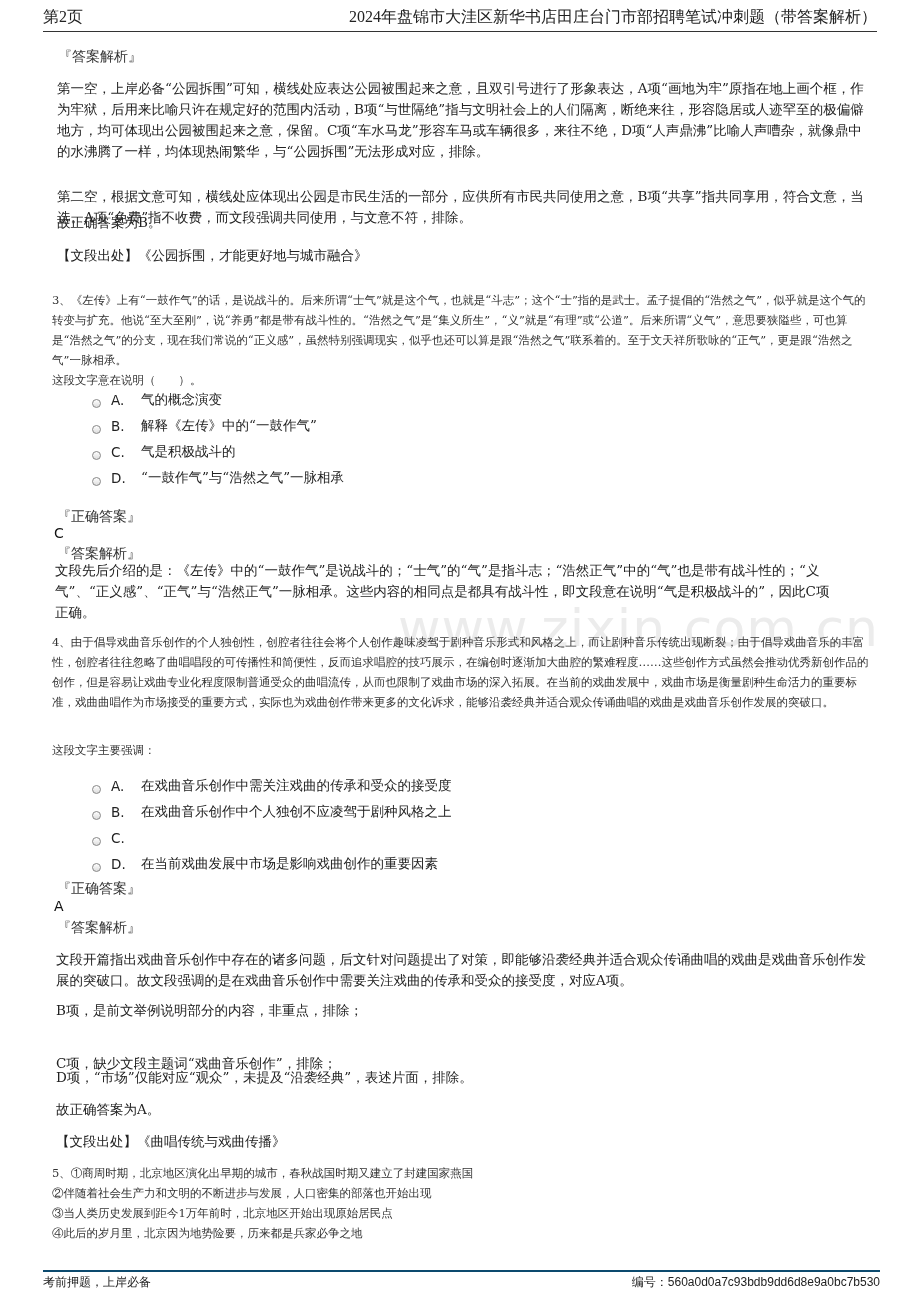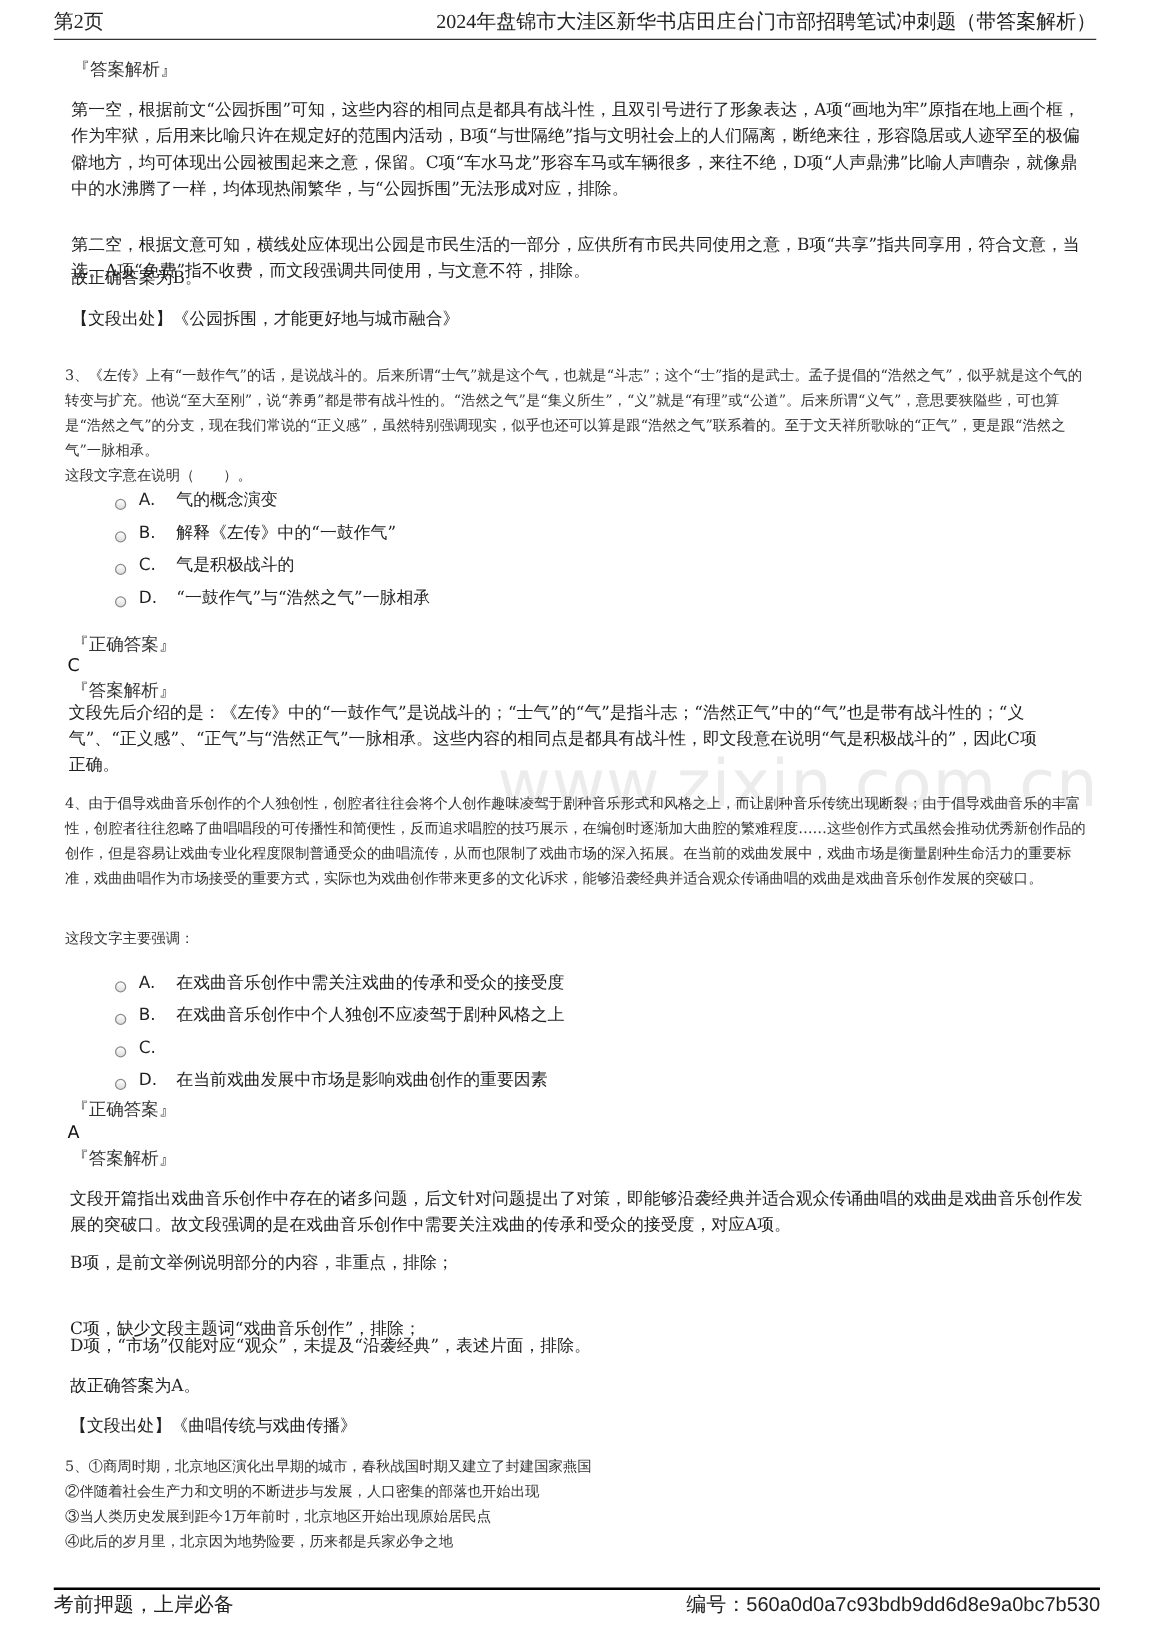--- a/index.html
+++ b/index.html
@@ -36,40 +36,40 @@
 
   .watermark {
     position: absolute; left: 398px; top: 598px;
     font-family: "DejaVu Sans", sans-serif; font-size: 52px;
     color: #ececec; letter-spacing: 1px; z-index: 0;
   }
   .content { position: relative; z-index: 1; }
 
   .page-footer {
     position: absolute; left: 43px; right: 40px; top: 1270px; height: 16px;
-    border-top: 2px solid #000000;
-    font-size: 16px; color: #222;
+    border-top: 2px solid #0c4a6e;
+    font-size: 12px; color: #222;
   }
   .page-footer .left { position: absolute; left: 0; top: 2px; }
   .page-footer .right { position: absolute; right: 0; top: 2px; font-family: "Liberation Sans", sans-serif; }
 </style>
 </head>
 <body>
 
 <div class="page-header">
   <span class="left">第2页</span>
   <span class="right">2024年盘锦市大洼区新华书店田庄台门市部招聘笔试冲刺题（带答案解析）</span>
 </div>
 
 <div class="watermark">www.zixin.com.cn</div>
 
 <div class="content">
 
   <div class="block label" style="top:46px; left:58px;">『答案解析』</div>
-  <div class="block p14" style="top:78px;">第一空，根据前文“公园拆围”可知，这些内容的相同点是都具有战斗性，且双引号进行了形象表达，A项“画地为牢”原指在地上画个框，作为牢狱，后用来比喻只许在规定好的范围内活动，B项“与世隔绝”指与文明社会上的人们隔离，断绝来往，形容隐居或人迹罕至的极偏僻地方，均可体现出公园被围起来之意，保留。C项“车水马龙”形容车马或车辆很多，来往不绝，D项“人声鼎沸”比喻人声嘈杂，就像鼎中的水沸腾了一样，均体现热闹繁华，与“公园拆围”无法形成对应，排除。</div>
+  <div class="block p14" style="top:78px;">第一空，上岸必备“公园拆围”可知，横线处应表达公园被围起来之意，且双引号进行了形象表达，A项“画地为牢”原指在地上画个框，作为牢狱，后用来比喻只许在规定好的范围内活动，B项“与世隔绝”指与文明社会上的人们隔离，断绝来往，形容隐居或人迹罕至的极偏僻地方，均可体现出公园被围起来之意，保留。C项“车水马龙”形容车马或车辆很多，来往不绝，D项“人声鼎沸”比喻人声嘈杂，就像鼎中的水沸腾了一样，均体现热闹繁华，与“公园拆围”无法形成对应，排除。</div>
   <div class="block p14" style="top:162px;margin-top:24px;">第二空，根据文意可知，横线处应体现出公园是市民生活的一部分，应供所有市民共同使用之意，B项“共享”指共同享用，符合文意，当选。A项“免费”指不收费，而文段强调共同使用，与文意不符，排除。</div>
   <div class="block p14" style="top:212px;">故正确答案为B。</div>
   <div class="block p14" style="top:245px;">【文段出处】《公园拆围，才能更好地与城市融合》</div>
 
   <div class="block p12" style="top:290px; left:52px;">3、《左传》上有“一鼓作气”的话，是说战斗的。后来所谓“士气”就是这个气，也就是“斗志”；这个“士”指的是武士。孟子提倡的“浩然之气”，似乎就是这个气的转变与扩充。他说“至大至刚”，说“养勇”都是带有战斗性的。“浩然之气”是“集义所生”，“义”就是“有理”或“公道”。后来所谓“义气”，意思要狭隘些，可也算是“浩然之气”的分支，现在我们常说的“正义感”，虽然特别强调现实，似乎也还可以算是跟“浩然之气”联系着的。至于文天祥所歌咏的“正气”，更是跟“浩然之气”一脉相承。</div>
   <div class="block p12" style="top:370px; left:52px;">这段文字意在说明（　　）。</div>
 
   <div class="options" style="top:387px;">
     <div class="option">
       <span class="radio"></span>

